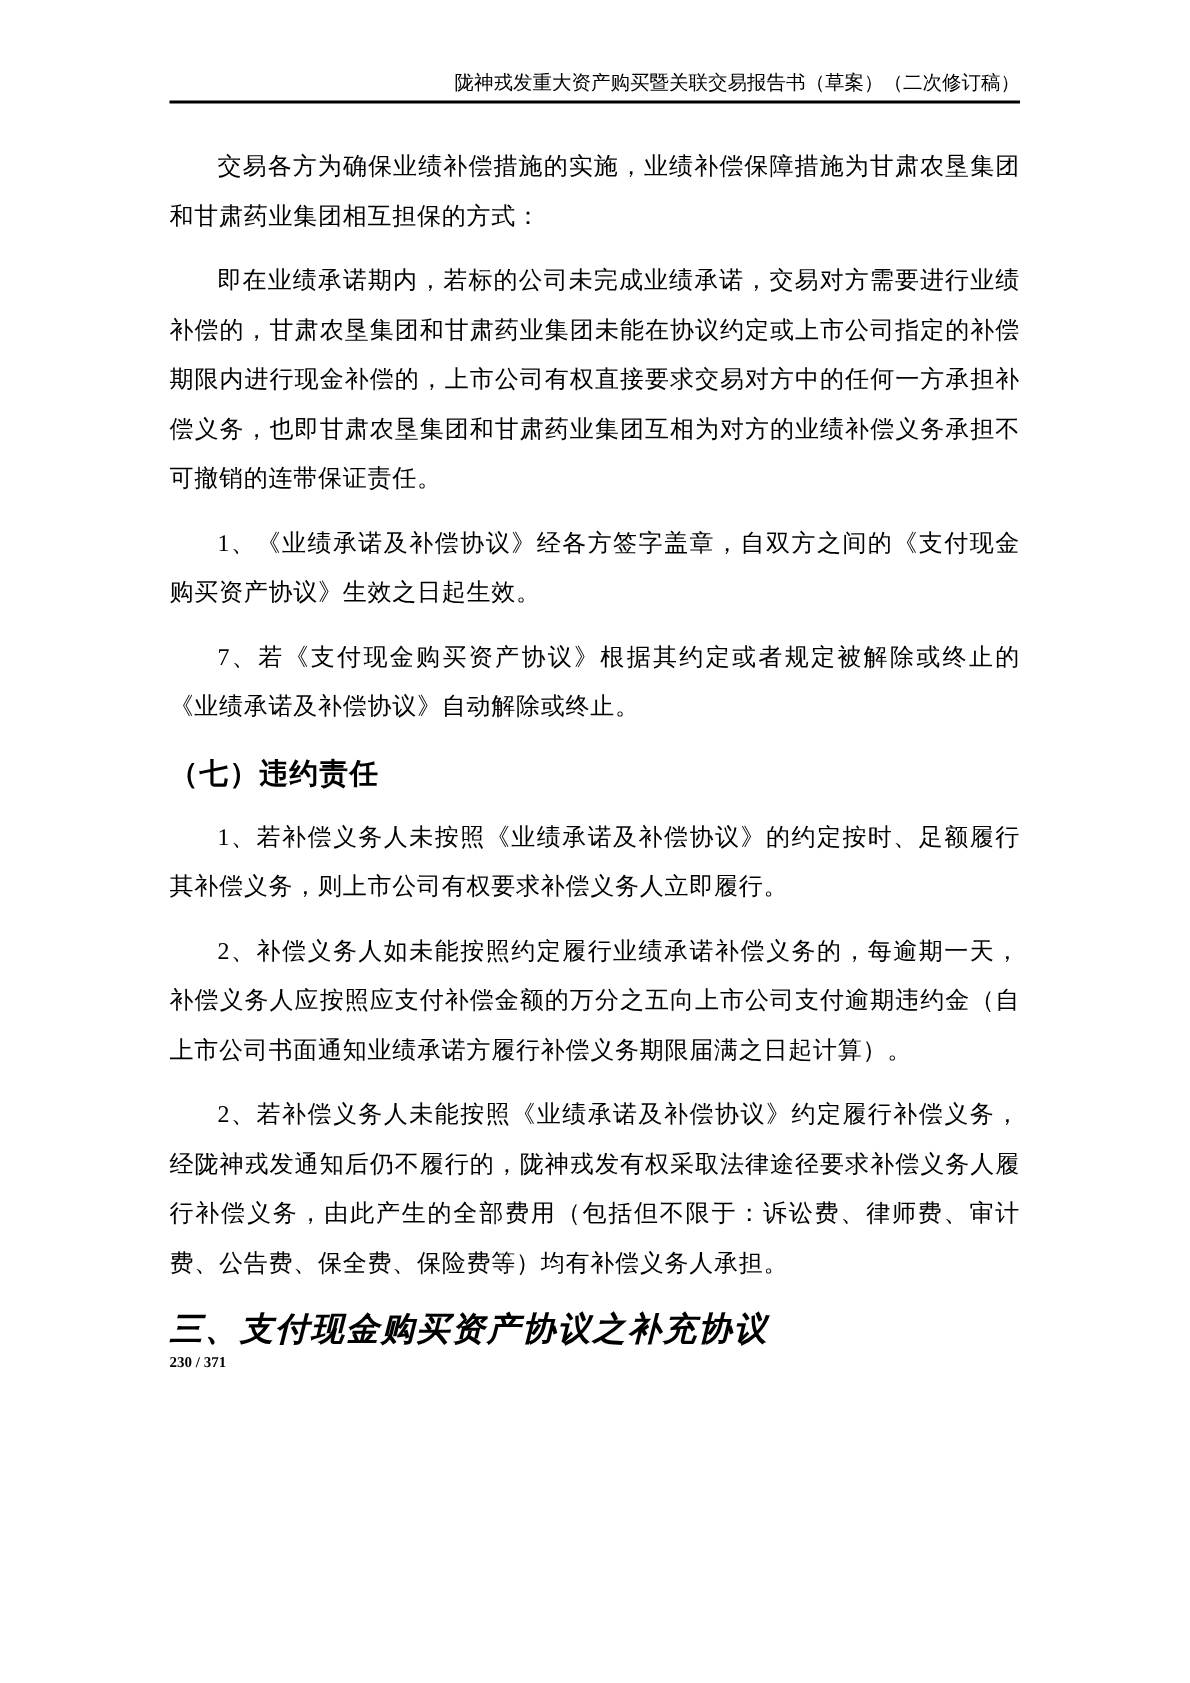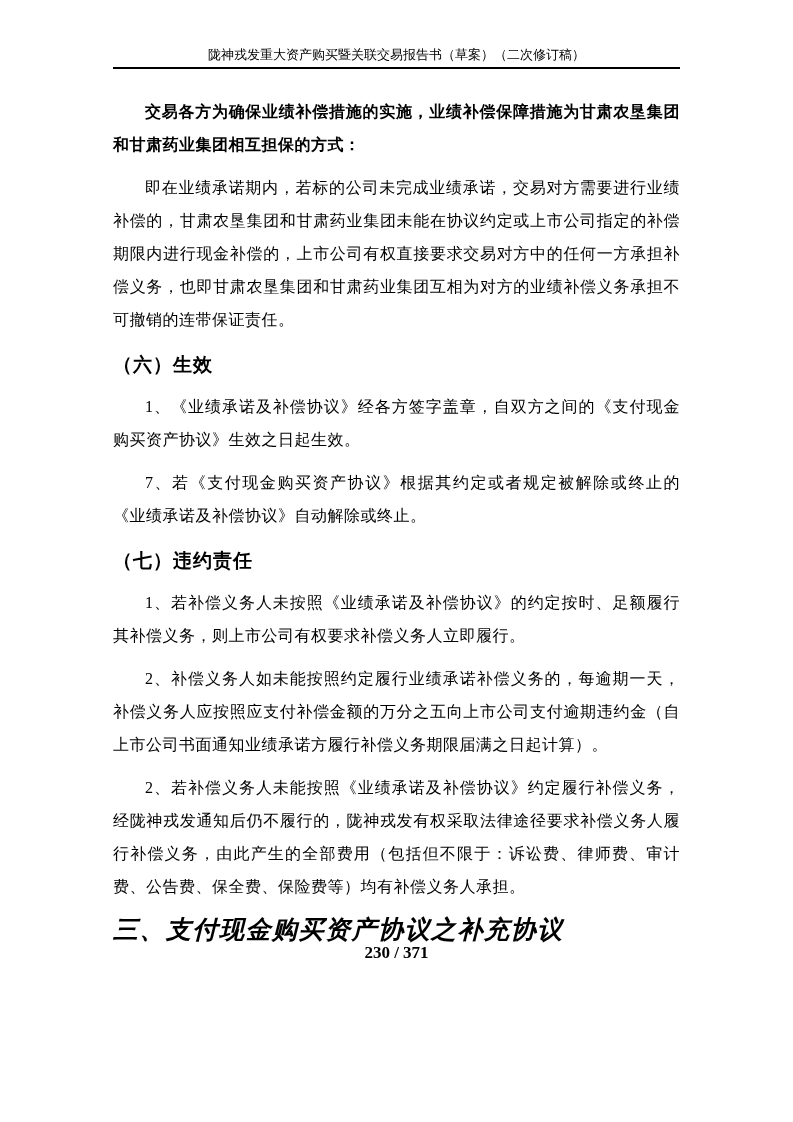--- a/index.html
+++ b/index.html
@@ -14,83 +14,81 @@
   .page {
     width: 793px;
     height: 1122px;
     padding: 0 113px;
     background: #ffffff;
     position: relative;
   }
   .doc-header {
     margin-top: 46px;
     display: flex;
-    justify-content: center;
+    justify-content: flex-end;
     align-items: flex-end;
     font-size: 13px;
     line-height: 18px;
     border-bottom: 2px solid #000000;
     padding-bottom: 3px;
   }
   .doc-header .hdr-left { white-space: nowrap; }
   .doc-header .hdr-right { white-space: nowrap; }
   .content p.para {
     font-size: 16px;
     line-height: 33px;
     text-align: justify;
     text-indent: 2em;
     margin-top: 10px;
     letter-spacing: 0.5px;
   }
   .content p.para.first {
     margin-top: 26px;
-    font-weight: bold;
   }
   .content h2.sec-heading {
     font-family: "Liberation Sans", sans-serif;
     font-weight: bold;
     font-size: 19px;
     line-height: 26px;
     margin-top: 16px;
     margin-bottom: 12px;
     letter-spacing: 1px;
   }
   .content h1.chapter-heading {
     font-family: "Liberation Serif", serif;
     font-weight: bold;
     font-style: italic;
-    font-size: 25px;
+    font-size: 22px;
     line-height: 26px;
     margin-top: 14px;
     letter-spacing: 1.5px;
   }
   .doc-footer {
     margin-top: 2px;
-    text-align: center;
-    font-size: 17px;
+    text-align: left;
+    font-size: 10px;
     font-weight: bold;
     line-height: 16px;
   }
 </style>
 </head>
 <body>
 
 <div class="page">
 
   <div class="doc-header">
     <span class="hdr-left">陇神戎发</span>
     <span class="hdr-right">重大资产购买暨关联交易报告书（草案）（二次修订稿）</span>
   </div>
 
   <div class="content">
     <p class="para first">交易各方为确保业绩补偿措施的实施，业绩补偿保障措施为甘肃农垦集团和甘肃药业集团相互担保的方式：</p>
 
     <p class="para">即在业绩承诺期内，若标的公司未完成业绩承诺，交易对方需要进行业绩补偿的，甘肃农垦集团和甘肃药业集团未能在协议约定或上市公司指定的补偿期限内进行现金补偿的，上市公司有权直接要求交易对方中的任何一方承担补偿义务，也即甘肃农垦集团和甘肃药业集团互相为对方的业绩补偿义务承担不可撤销的连带保证责任。</p>
 
-    <h2 class="sec-heading">（六）生效</h2>
 
     <p class="para">1、《业绩承诺及补偿协议》经各方签字盖章，自双方之间的《支付现金购买资产协议》生效之日起生效。</p>
 
     <p class="para">7、若《支付现金购买资产协议》根据其约定或者规定被解除或终止的《业绩承诺及补偿协议》自动解除或终止。</p>
 
     <h2 class="sec-heading">（七）违约责任</h2>
 
     <p class="para">1、若补偿义务人未按照《业绩承诺及补偿协议》的约定按时、足额履行其补偿义务，则上市公司有权要求补偿义务人立即履行。</p>
 
     <p class="para">2、补偿义务人如未能按照约定履行业绩承诺补偿义务的，每逾期一天，补偿义务人应按照应支付补偿金额的万分之五向上市公司支付逾期违约金（自上市公司书面通知业绩承诺方履行补偿义务期限届满之日起计算）。</p>

